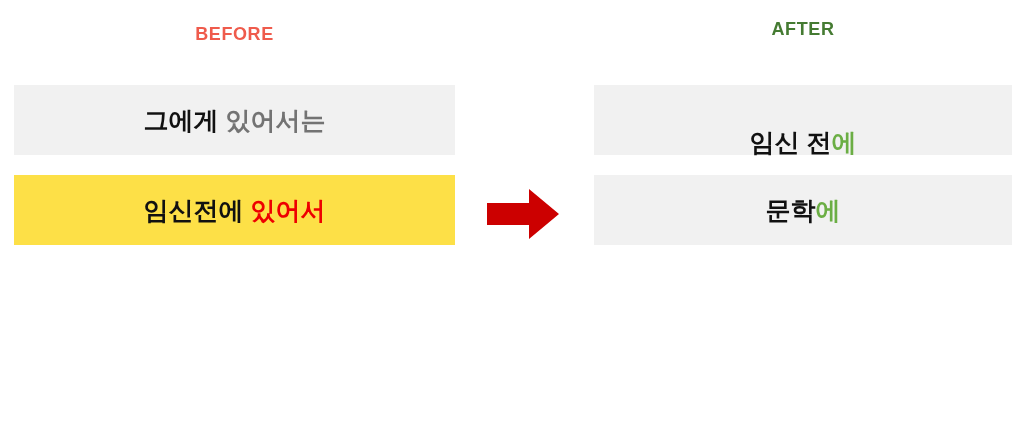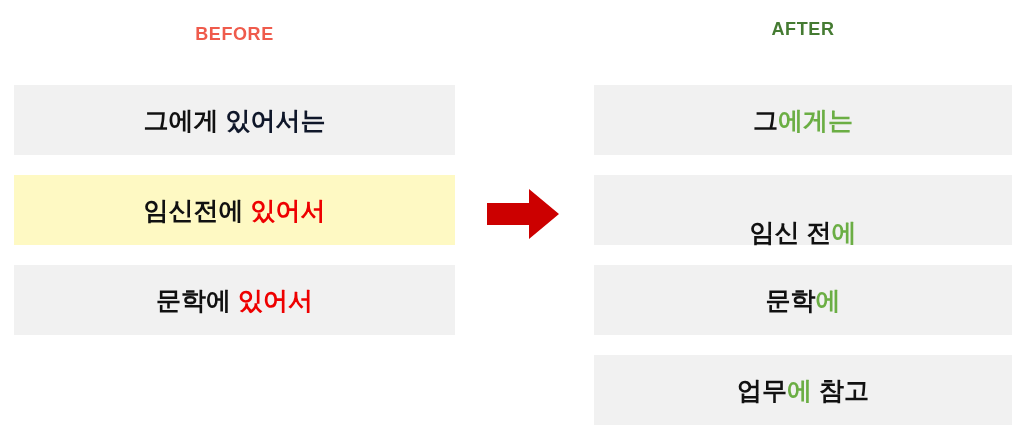--- a/index.html
+++ b/index.html
@@ -100,42 +100,33 @@
 <body style="background: rgb(255, 255, 255);">
 
 <div id="stage">
 
   <div class="col-heading" id="heading-before" style="color: rgb(239, 91, 76);">BEFORE</div>
 
   <div class="col-heading" id="heading-after" style="color: rgb(69, 123, 50);">AFTER</div>
 
   <div class="column" id="column-before">
       <div class="phrase-row" style="background: rgb(241, 241, 241);">
-        <div class="phrase-text"><span class="seg-plain">그에게 </span><span class="seg-mark" style="color: #0f172a;">있어서는</span></div>
+        <div class="phrase-text"><span class="seg-plain">그에게 </span><span class="seg-mark" style="color: #737373;">있어서는</span></div>
       </div>
-      <div class="phrase-row" style="background: #fef9c3; margin-top: 15px;">
+      <div class="phrase-row" style="background: #fde047; margin-top: 15px;">
         <div class="phrase-text"><span class="seg-plain">임신전에 </span><span class="seg-mark" style="color: rgb(238, 0, 0);">있어서</span></div>
-      </div>
-      <div class="phrase-row" style="background: rgb(241, 241, 241);">
-        <div class="phrase-text"><span class="seg-plain">문학에 </span><span class="seg-mark" style="color: rgb(238, 0, 0);">있어서</span></div>
       </div>
     </div>
 
   <svg id="transform-arrow" viewBox="0 0 72 50" xmlns="http://www.w3.org/2000/svg" aria-hidden="true">
     <polygon id="arrow-shape" points="0,14 42,14 42,0 72,25 42,50 42,36 0,36" fill="#cc0000"></polygon>
   </svg>
 
   <div class="column" id="column-after">
-      <div class="phrase-row" style="background: rgb(241, 241, 241);">
-        <div class="phrase-text"><span class="seg-plain">그</span><span class="seg-mark" style="color: rgb(107, 174, 68);">에게는</span></div>
-      </div>
       <div class="phrase-row" style="background: rgb(241, 241, 241); align-items: flex-end;">
         <div class="phrase-text"><span class="seg-plain">임신 전</span><span class="seg-mark" style="color: rgb(107, 174, 68);">에</span></div>
       </div>
       <div class="phrase-row" style="background: rgb(241, 241, 241);">
         <div class="phrase-text"><span class="seg-plain">문학</span><span class="seg-mark" style="color: rgb(107, 174, 68);">에</span></div>
       </div>
-      <div class="phrase-row" style="background: rgb(241, 241, 241);">
-        <div class="phrase-text"><span class="seg-plain">업무</span><span class="seg-mark" style="color: rgb(107, 174, 68);">에</span><span class="seg-plain"> 참고</span></div>
-      </div>
     </div>
 
 </div>
 
 </body></html>

